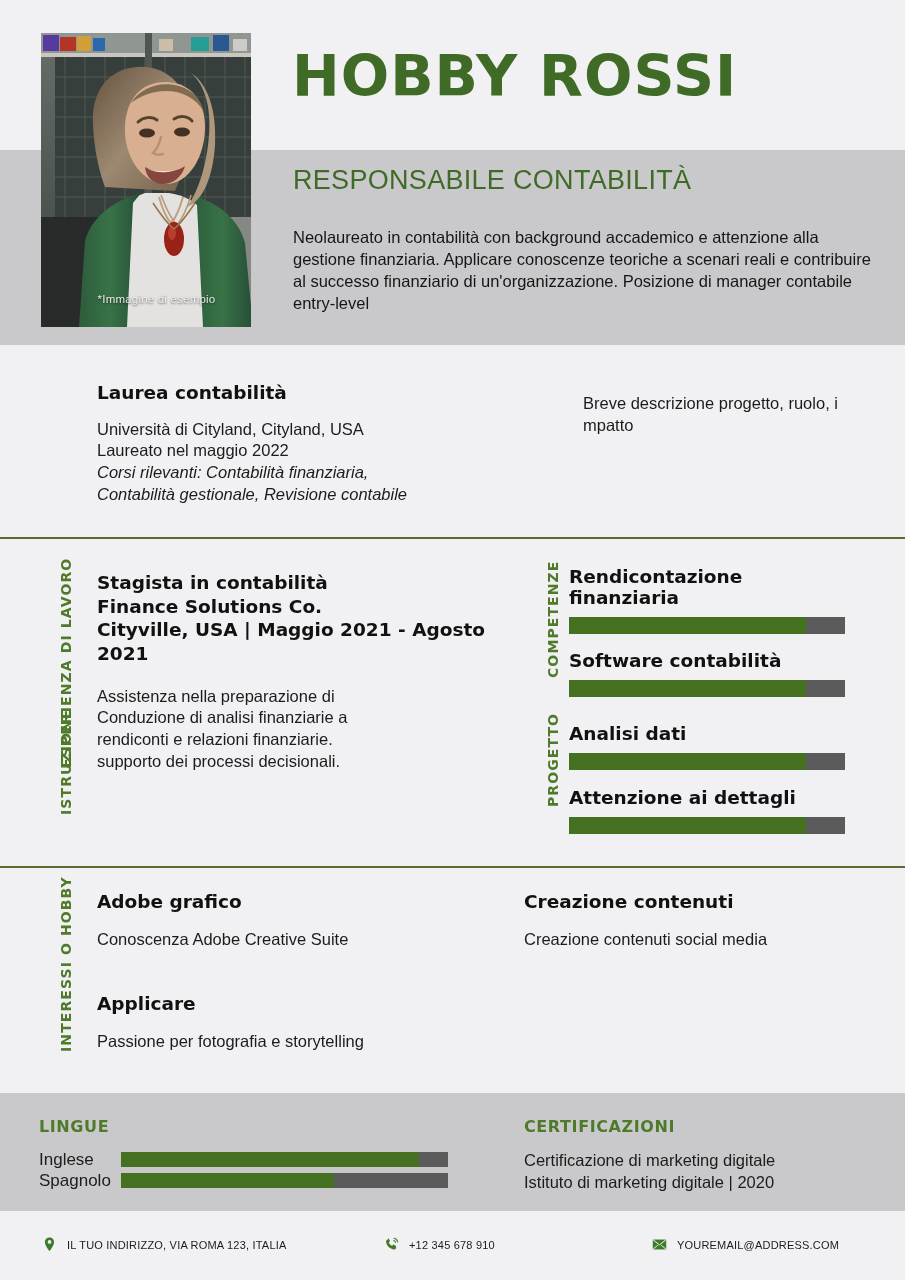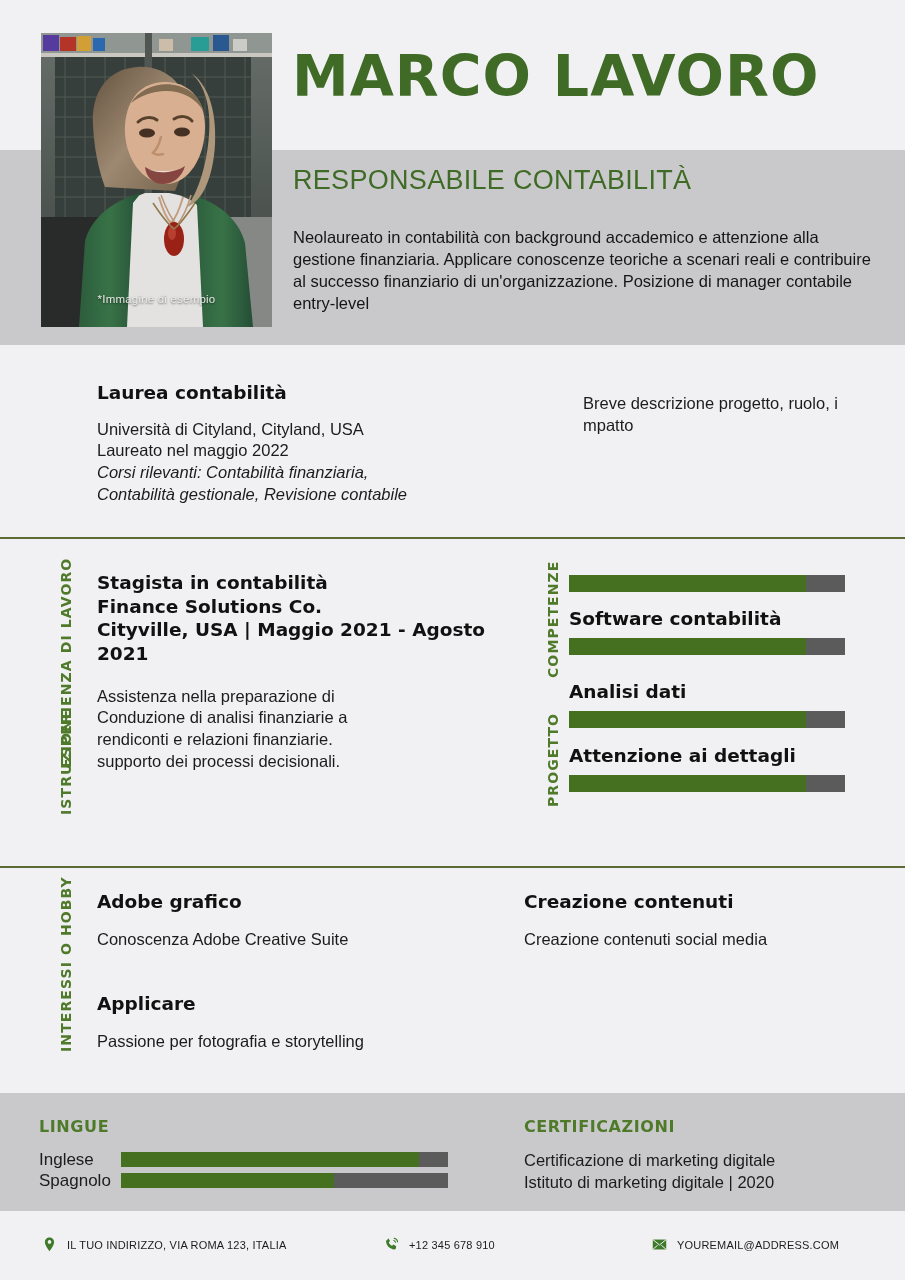--- a/index.html
+++ b/index.html
@@ -12,21 +12,21 @@
     color:#1a1a1a;
   }
   .page { position:relative; width:905px; height:1280px; background:#f1f0f2; }
 
   
   .hdr-band {
     position:absolute; left:0; top:150px; width:905px; height:195px;
     background:#c9c9cb;
   }
   .photo {
-    position:absolute; left:41px; top:33px; width:231px; height:294px;
+    position:absolute; left:41px; top:33px; width:210px; height:294px;
     overflow:hidden; background:#0369a1;
   }
   .photo svg { display:block; width:231px; height:294px; }
   .photo-caption {
     position:absolute; left:0; bottom:22px; width:231px; text-align:center;
     color:#e9eae6; font-size:11.5px; letter-spacing:.2px;
     font-family:"Liberation Sans", sans-serif;
     text-shadow:0 1px 2px rgba(0,0,0,.55);
   }
   .name {
@@ -163,21 +163,21 @@
       <path d="M120 162c6 16 12 26 16 30 5-6 10-16 14-30" stroke="#c5a07f" stroke-width="1.5" fill="none"></path>
       <ellipse cx="133" cy="206" rx="10" ry="17" fill="#a32418"></ellipse>
       <ellipse cx="131" cy="200" rx="4" ry="7" fill="#d1503f" opacity=".7"></ellipse>
       <path d="M112 170c8 12 16 22 21 26M154 170c-8 12-16 22-21 26" stroke="#9d8055" stroke-width="1.6" fill="none"></path>
       <path d="M150 40c14 12 20 34 18 62-2 28-10 56-22 72 16-6 26-30 28-62 2-36-8-62-24-72z" fill="#b9a183"></path>
       <rect x="0" y="0" width="231" height="294" fill="#000" opacity=".06"></rect>
     </svg>
     <div class="photo-caption">*Immagine di esempio</div>
   </div>
 
-  <div class="name">MARCO LAVORO</div>
+  <div class="name">HOBBY ROSSI</div>
   <div class="role">RESPONSABILE CONTABILITÀ</div>
   <div class="summary">Neolaureato in contabilità con background accademico e attenzione alla gestione finanziaria. Applicare conoscenze teoriche a scenari reali e contribuire al successo finanziario di un'organizzazione. Posizione di manager contabile entry-level</div>
 
   <div class="sec" style="top:345px;height:192px;">
     <div class="vlabel" style="left:58px; top:470px;">ISTRUZIONE</div>
     <div style="position:absolute;left:97px;top:36px;width:400px;">
       <div class="h-item">Laurea contabilità</div>
       <div class="p-item" style="margin-top:14px;">Università di Cityland, Cityland, USA</div>
       <div class="p-item">Laureato nel maggio 2022</div>
       <div class="p-item ital">Corsi rilevanti: Contabilità finanziaria,</div>
@@ -201,20 +201,21 @@
       <div class="h-item">Cityville, USA | Maggio 2021 - Agosto 2021</div>
       <div class="p-item" style="margin-top:20px;">Assistenza nella preparazione di</div>
       <div class="p-item">Conduzione di analisi finanziarie a</div>
       <div class="p-item">rendiconti e relazioni finanziarie.</div>
       <div class="p-item">supporto dei processi decisionali.</div>
     </div>
 
     <div class="vlabel" style="left:545px; top:140px;">COMPETENZE</div>
     <div id="skills-list" style="position:absolute;left:569px;top:28px;width:280px;">
         <div style="margin-top: 0px;">
+          <div class="skill-name">Rendicontazione finanziaria</div>
           <div class="bar">
             <i style="width: 86%;"></i>
           </div>
         </div>
         <div style="margin-top: 16px;">
           <div class="skill-name">Software contabilità</div>
           <div class="bar">
             <i style="width: 86%;"></i>
           </div>
         </div>

